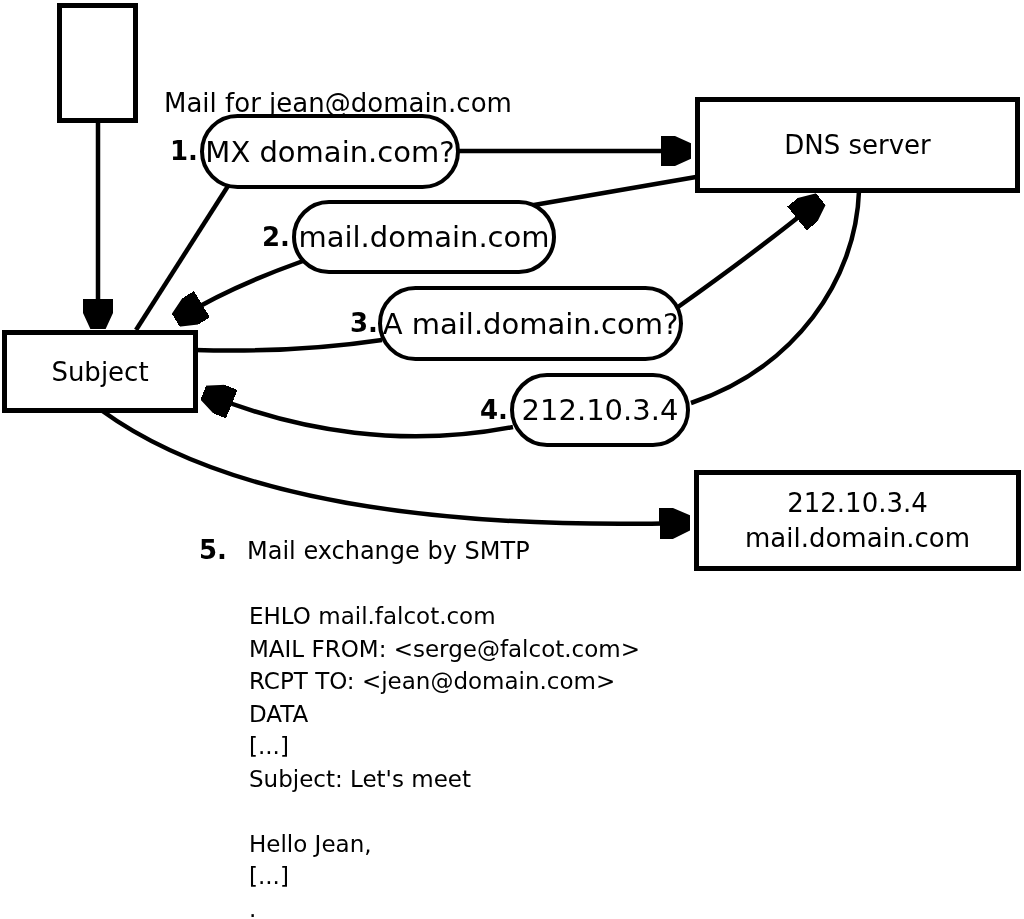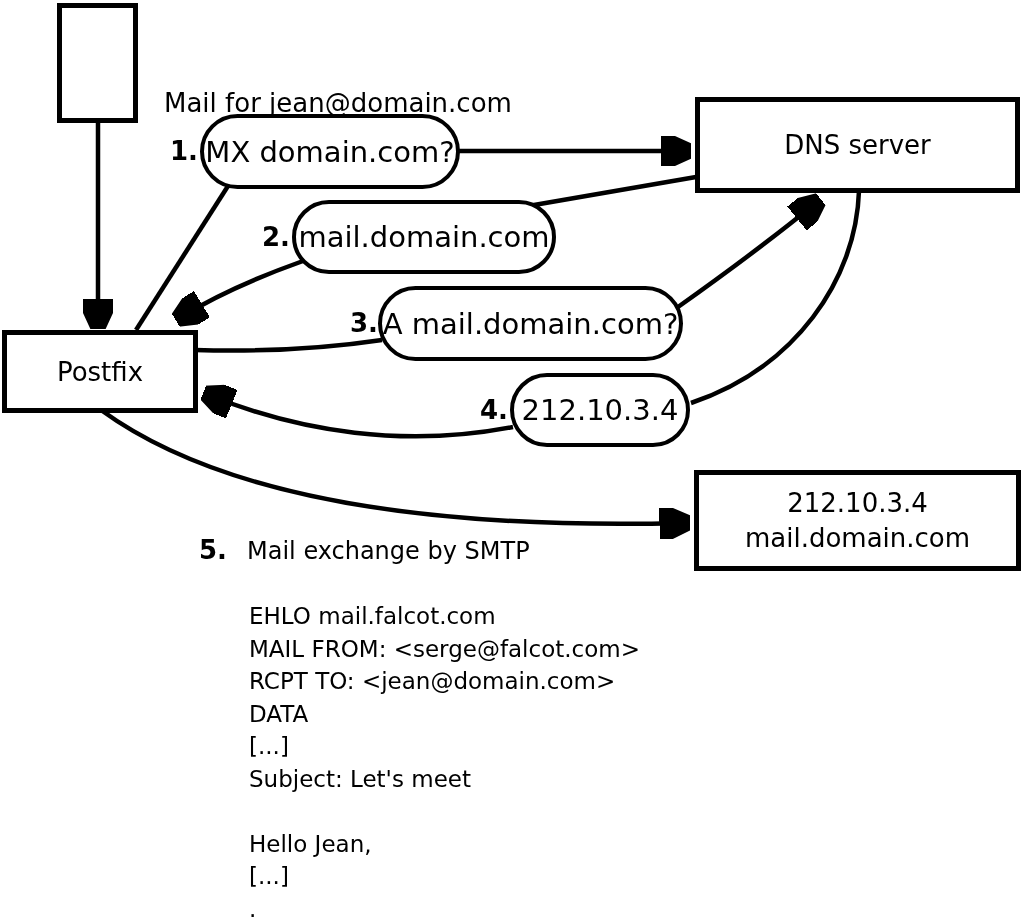--- a/index.html
+++ b/index.html
@@ -87,21 +87,21 @@
   <div id="pill-3" class="pill">
     <span>A mail.domain.com?</span>
   </div>
 
   <div id="num-4" class="num">4.</div>
   <div id="pill-4" class="pill">
     <span>212.10.3.4</span>
   </div>
 
   <div id="postfix" class="node">
-    <span>Postfix</span>
+    <span>Subject</span>
   </div>
 
   <div id="dns" class="node">
     <span>DNS server</span>
   </div>
 
   <div id="result" class="node">
     <span>212.10.3.4</span>
     <span>mail.domain.com</span>
   </div>

